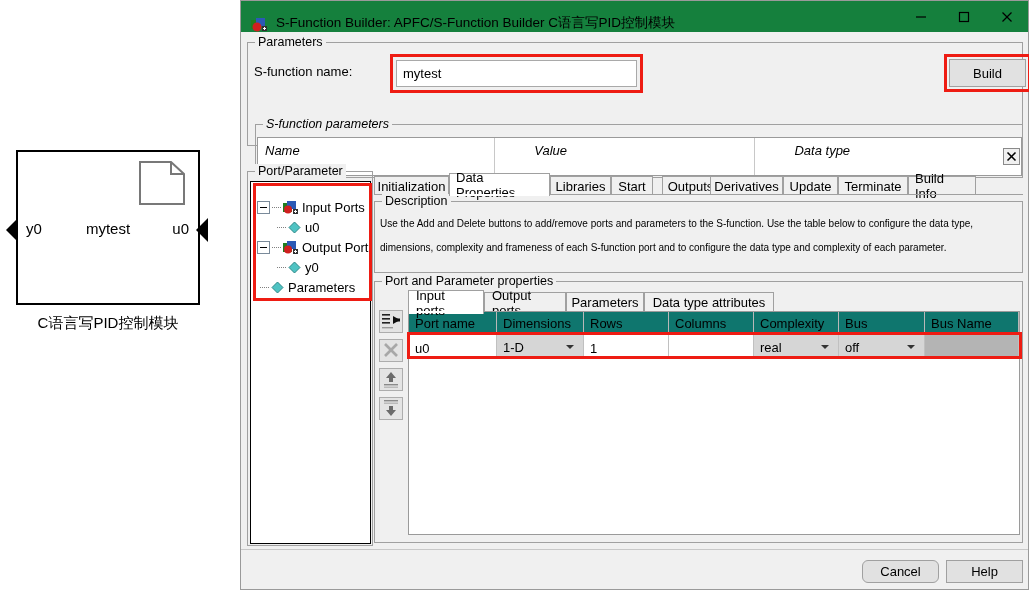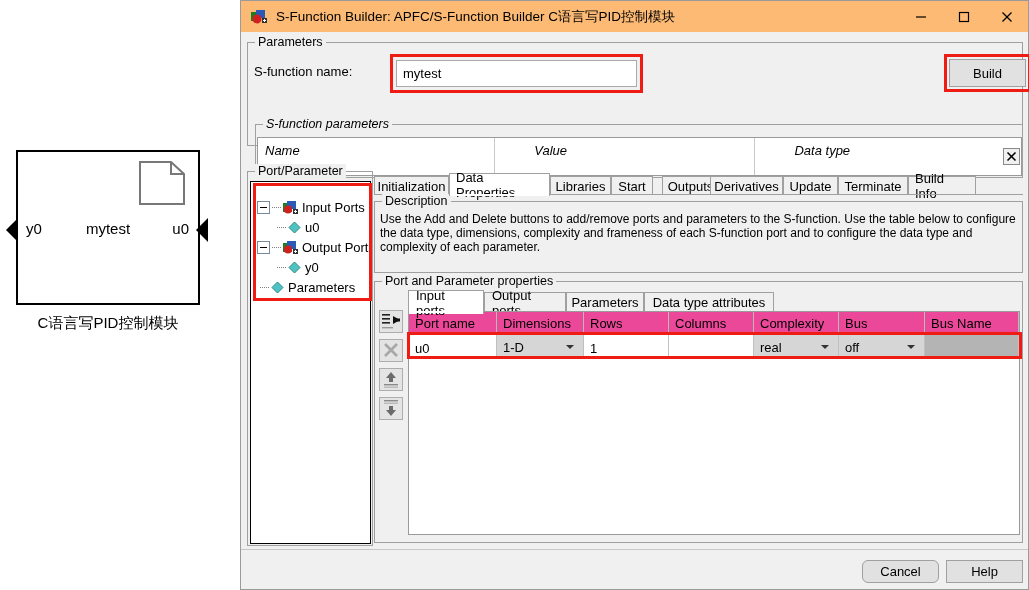--- a/index.html
+++ b/index.html
@@ -31,22 +31,22 @@
     position:absolute;left:0;top:313px;width:216px;text-align:center;
     font-size:15px;line-height:20px;color:#000;
   }
 
   
   #window{
     position:absolute;left:240px;top:0;width:789px;height:590px;
     background:#f0f0f0;border:1px solid #9a9a9a;box-sizing:border-box;
   }
   #titlebar{
-    position:relative;height:31px;background:#fdba74;
-    display:flex;align-items:center;
+    position:relative;height:31px;background:#15803d;
+    display:flex;align-items:flex-end;
   }
   #app-icon{width:16px;height:14px;margin-left:10px;position:relative;flex:none;}
   #title-text{margin-left:9px;font-size:13.5px;color:#000;white-space:nowrap;}
   #win-btns{position:absolute;right:0;top:0;height:31px;display:flex;}
   .win-btn{width:43px;height:31px;display:flex;align-items:center;justify-content:center;}
   .win-btn svg{display:block;}
 
   
   .group{position:absolute;border:1px solid #a0a0a0;box-sizing:border-box;}
   .group-title{
@@ -119,21 +119,21 @@
     padding:0 6px;cursor:default;
   }
   .tab.active{top:0;height:23px;background:#fff;border-color:#a0a0a0;z-index:3;}
   #tab-underline{position:absolute;left:133px;top:193px;width:649px;height:1px;background:#a0a0a0;}
   #tab-active-cover{position:absolute;top:193px;height:2px;background:#fff;z-index:4;}
 
   
   #grp-desc{left:133px;top:200px;width:649px;height:72px;}
   #desc-text{
     position:absolute;left:5px;top:10px;width:636px;
-    font-size:12px;line-height:14px;color:#000;
+    font-size:10px;line-height:24px;color:#000;
   }
 
   
   #grp-portprops{left:133px;top:280px;width:649px;height:262px;}
   #subtabstrip{position:absolute;left:33px;top:8px;height:22px;}
   .subtab{
     position:absolute;top:2px;height:20px;background:#f0f0f0;
     border:1px solid #a0a0a0;border-bottom:none;box-sizing:border-box;
     font-size:13px;display:flex;align-items:center;justify-content:center;padding:0 7px;
   }
@@ -144,21 +144,21 @@
   #side-tools{position:absolute;left:4px;top:28px;width:26px;}
   .tool-btn{
     width:24px;height:23px;background:#e4e4e4;border:1px solid #adadad;
     box-sizing:border-box;margin-bottom:6px;position:relative;
   }
 
   #grid-box{
     position:absolute;left:33px;top:29px;width:612px;height:224px;
     background:#fff;border:1px solid #9a9a9a;box-sizing:border-box;overflow:hidden;
   }
-  #hdr-row{display:flex;height:23px;background:#ec4899;}
+  #hdr-row{display:flex;height:23px;background:#0f766e;}
   .hcell{
     border-right:1px solid #b8b8b8;box-sizing:border-box;
     font-size:13px;padding:4px 0 0 6px;overflow:hidden;white-space:nowrap;
   }
   #data-row{display:flex;height:24px;}
   .dcell{
     border-right:1px solid #c0c0c0;box-sizing:border-box;
     font-size:13px;padding:3px 0 0 6px;overflow:hidden;white-space:nowrap;
     display:flex;align-items:center;background:#fff;
   }

